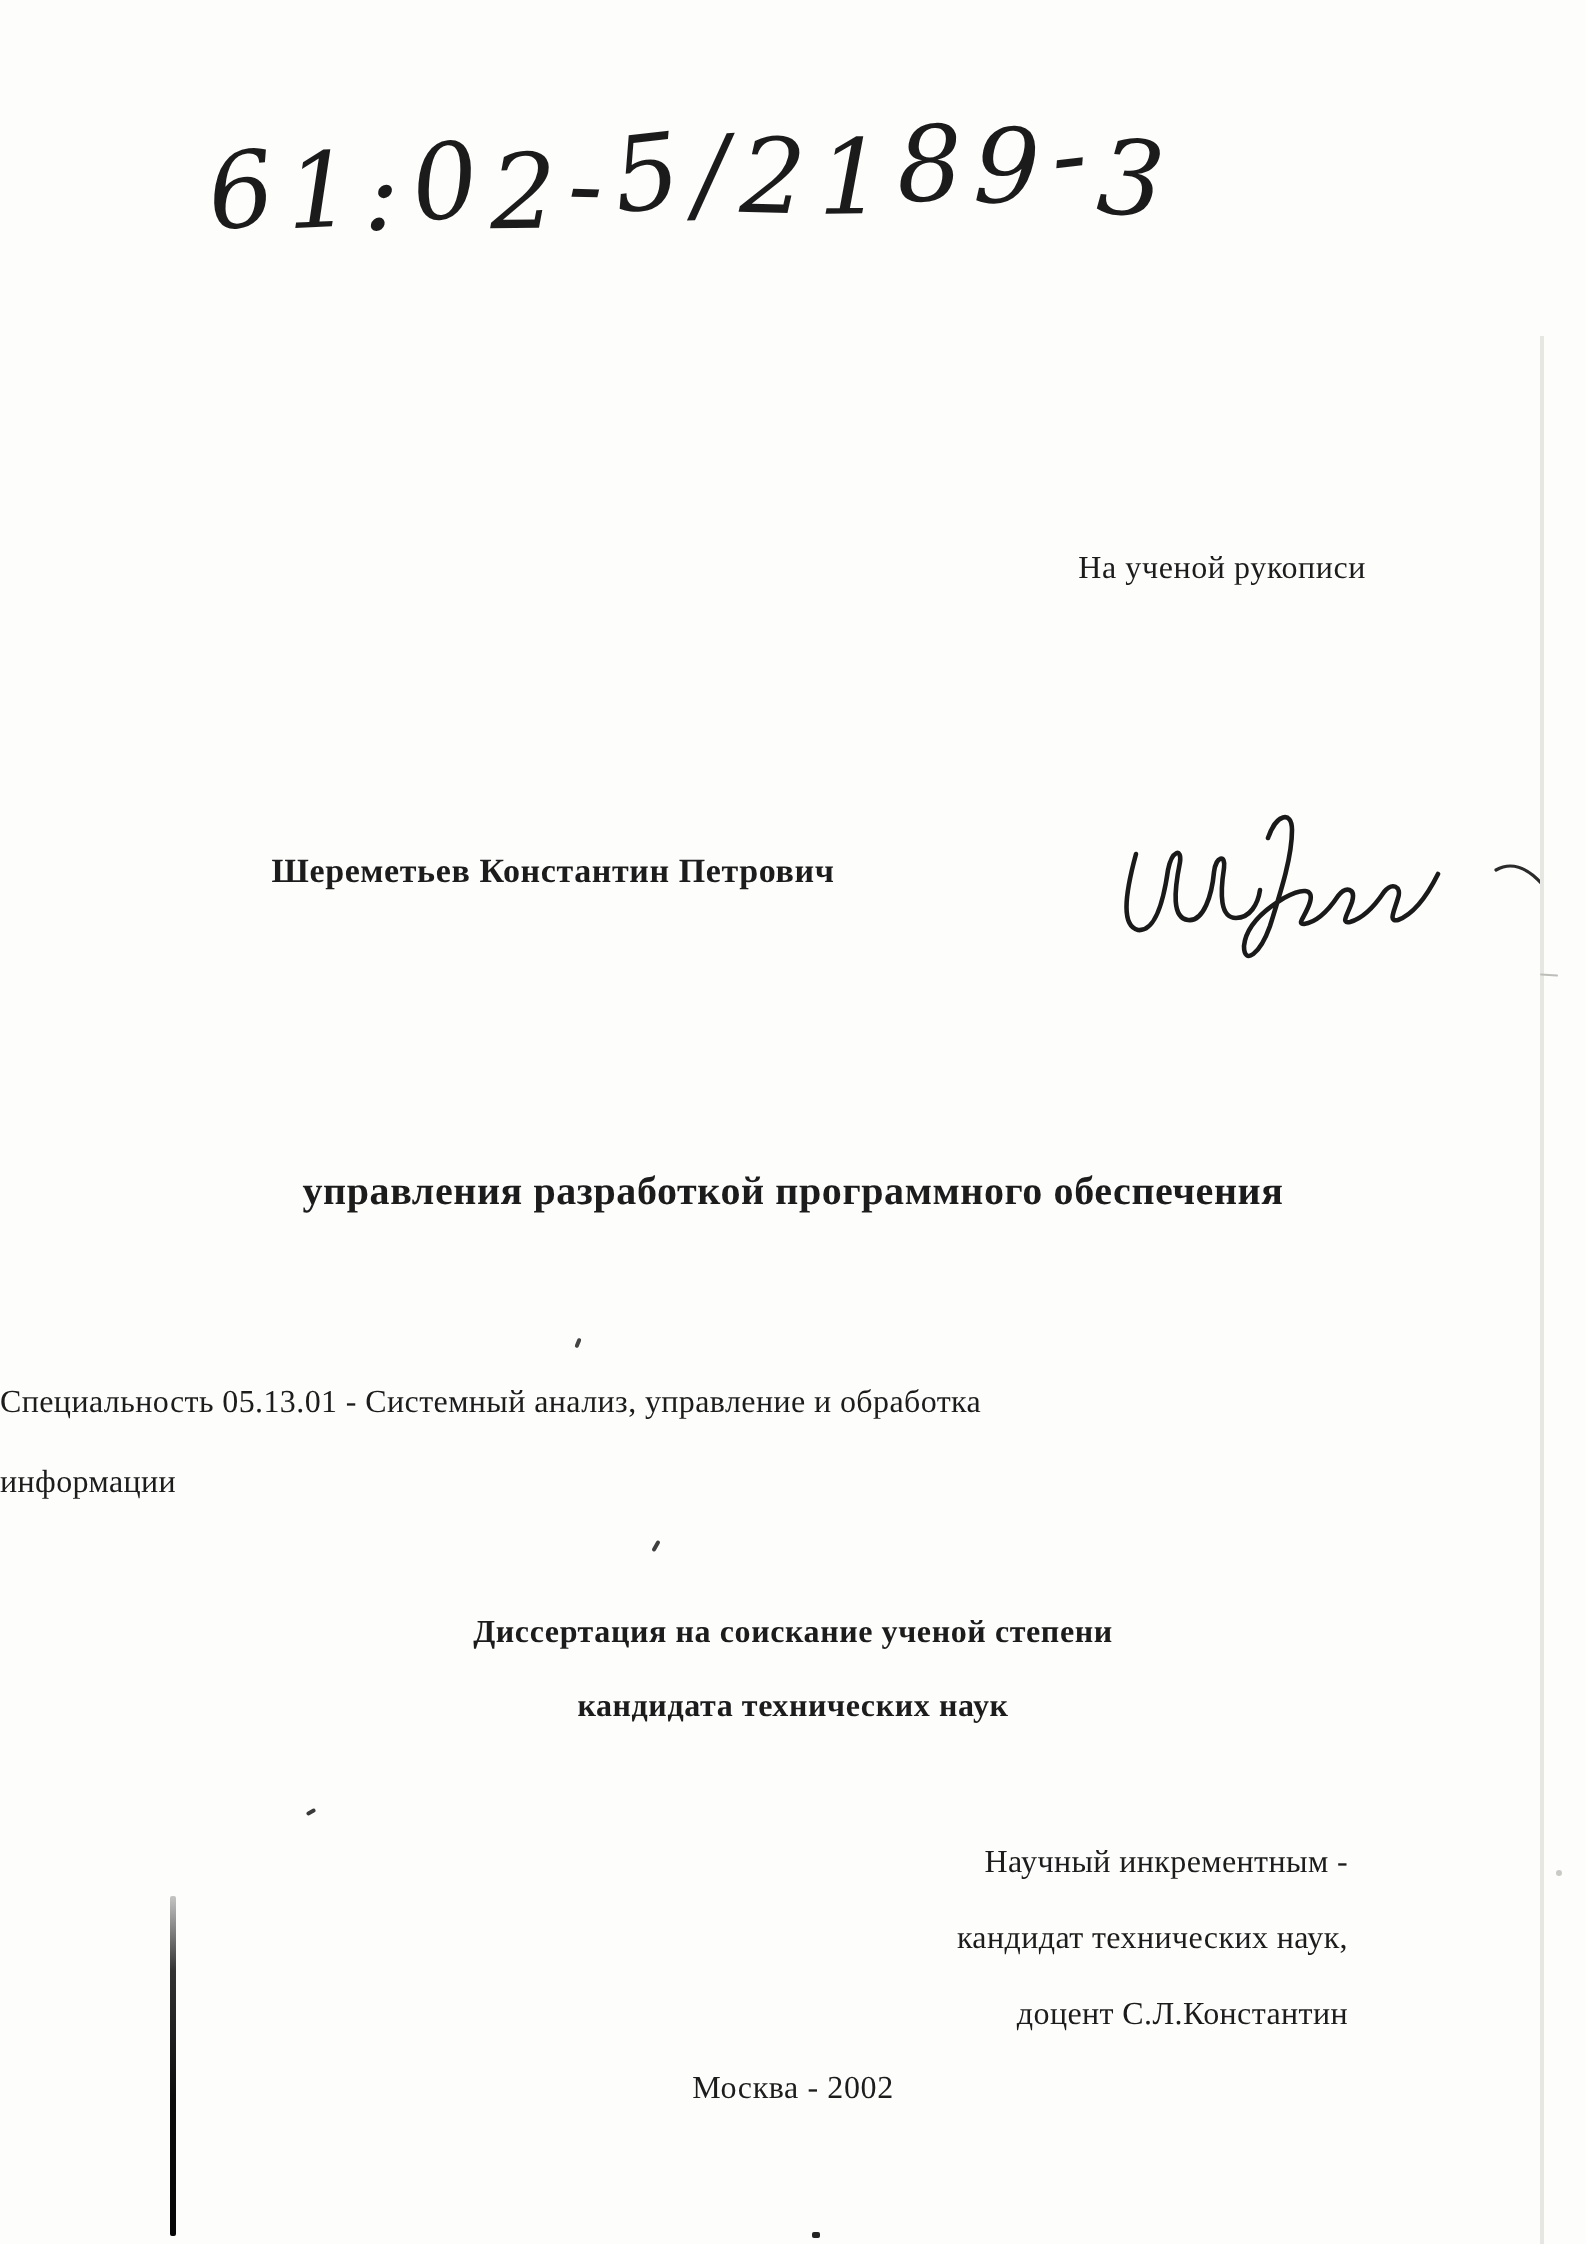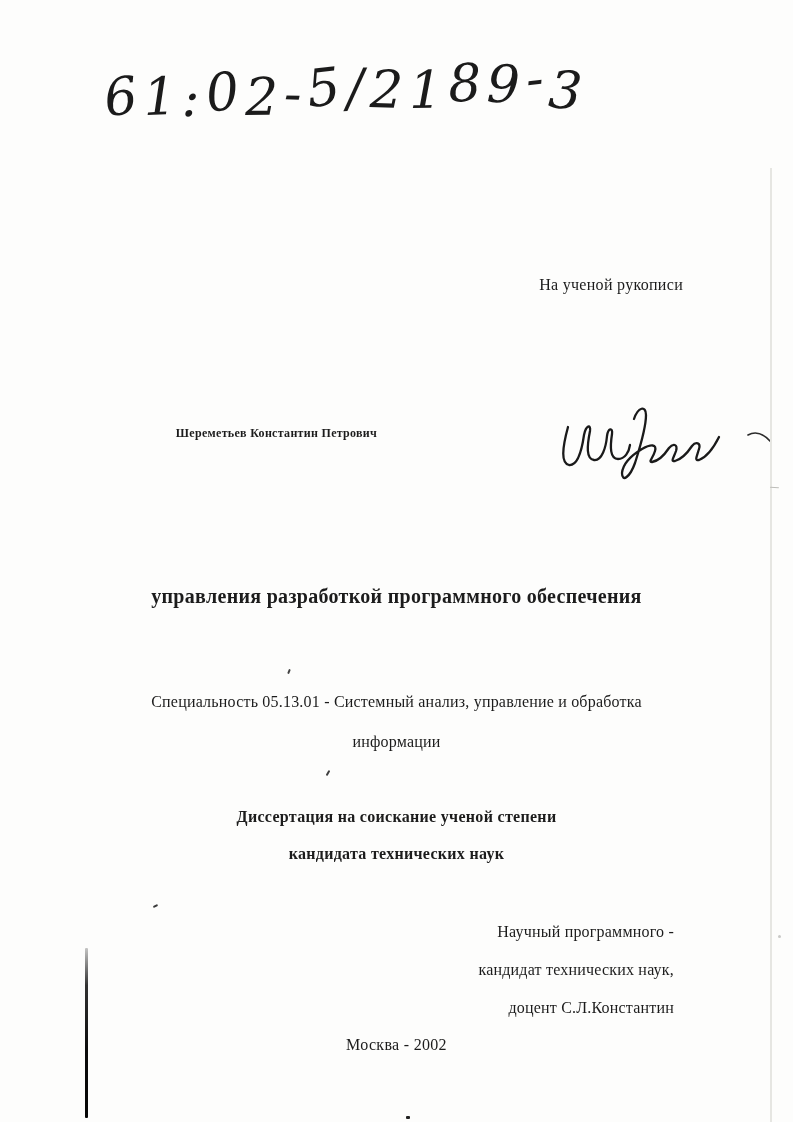--- a/index.html
+++ b/index.html
@@ -37,37 +37,37 @@
     text-align:center;font-weight:700;
     font-size:16.5px;letter-spacing:.5px;
   }
   .manuscript{
     position:absolute;right:110px;top:276px;
     font-size:16px;letter-spacing:.3px;
   }
   .author{
     position:absolute;left:0;right:240px;top:426px;
     text-align:center;font-weight:700;
-    font-size:12px;letter-spacing:.3px;
+    font-size:17px;letter-spacing:.3px;
   }
   .signature-svg{position:absolute;left:556px;top:399px;}
   .pen-dash-svg{position:absolute;left:745px;top:429px;}
 
   .title-line{
     position:absolute;left:0;right:0;
     text-align:center;font-weight:700;
     font-size:20px;letter-spacing:.3px;
   }
   .title-l1{top:501px;}
   .title-l2{top:585px;}
   .title-l3{top:604px;}
 
   .spec-line{
     position:absolute;left:0;right:0;
-    text-align:center;font-size:16px;letter-spacing:.2px;
+    font-size:16px;letter-spacing:.2px;
   }
   .spec-l1{top:693px;}
   .spec-l2{top:733px;}
 
   .degree-line{
     position:absolute;left:0;right:0;
     text-align:center;font-weight:700;
     font-size:16px;letter-spacing:.3px;
   }
   .degree-l1{top:808px;}
@@ -126,21 +126,21 @@
 
   <div class="title-line title-l2">управления разработкой программного обеспечения</div>
 
   <div class="spec-line spec-l1">Специальность 05.13.01 - Системный анализ, управление и обработка</div>
   <div class="spec-line spec-l2">информации</div>
 
   <div class="degree-line degree-l1">Диссертация на соискание ученой степени</div>
   <div class="degree-line degree-l2">кандидата технических наук</div>
 
   <div class="supervisor">
-    <div>Научный программного -</div>
+    <div>Научный инкрементным -</div>
     <div>кандидат технических наук,</div>
     <div>доцент С.Л.Константин</div>
   </div>
 
   <div class="city-year">Москва - 2002</div>
 
   <div class="edge-line-left"></div>
   <div class="edge-line-right"></div>
   <div class="speck speck-a"></div>
   <div class="speck speck-b"></div>

